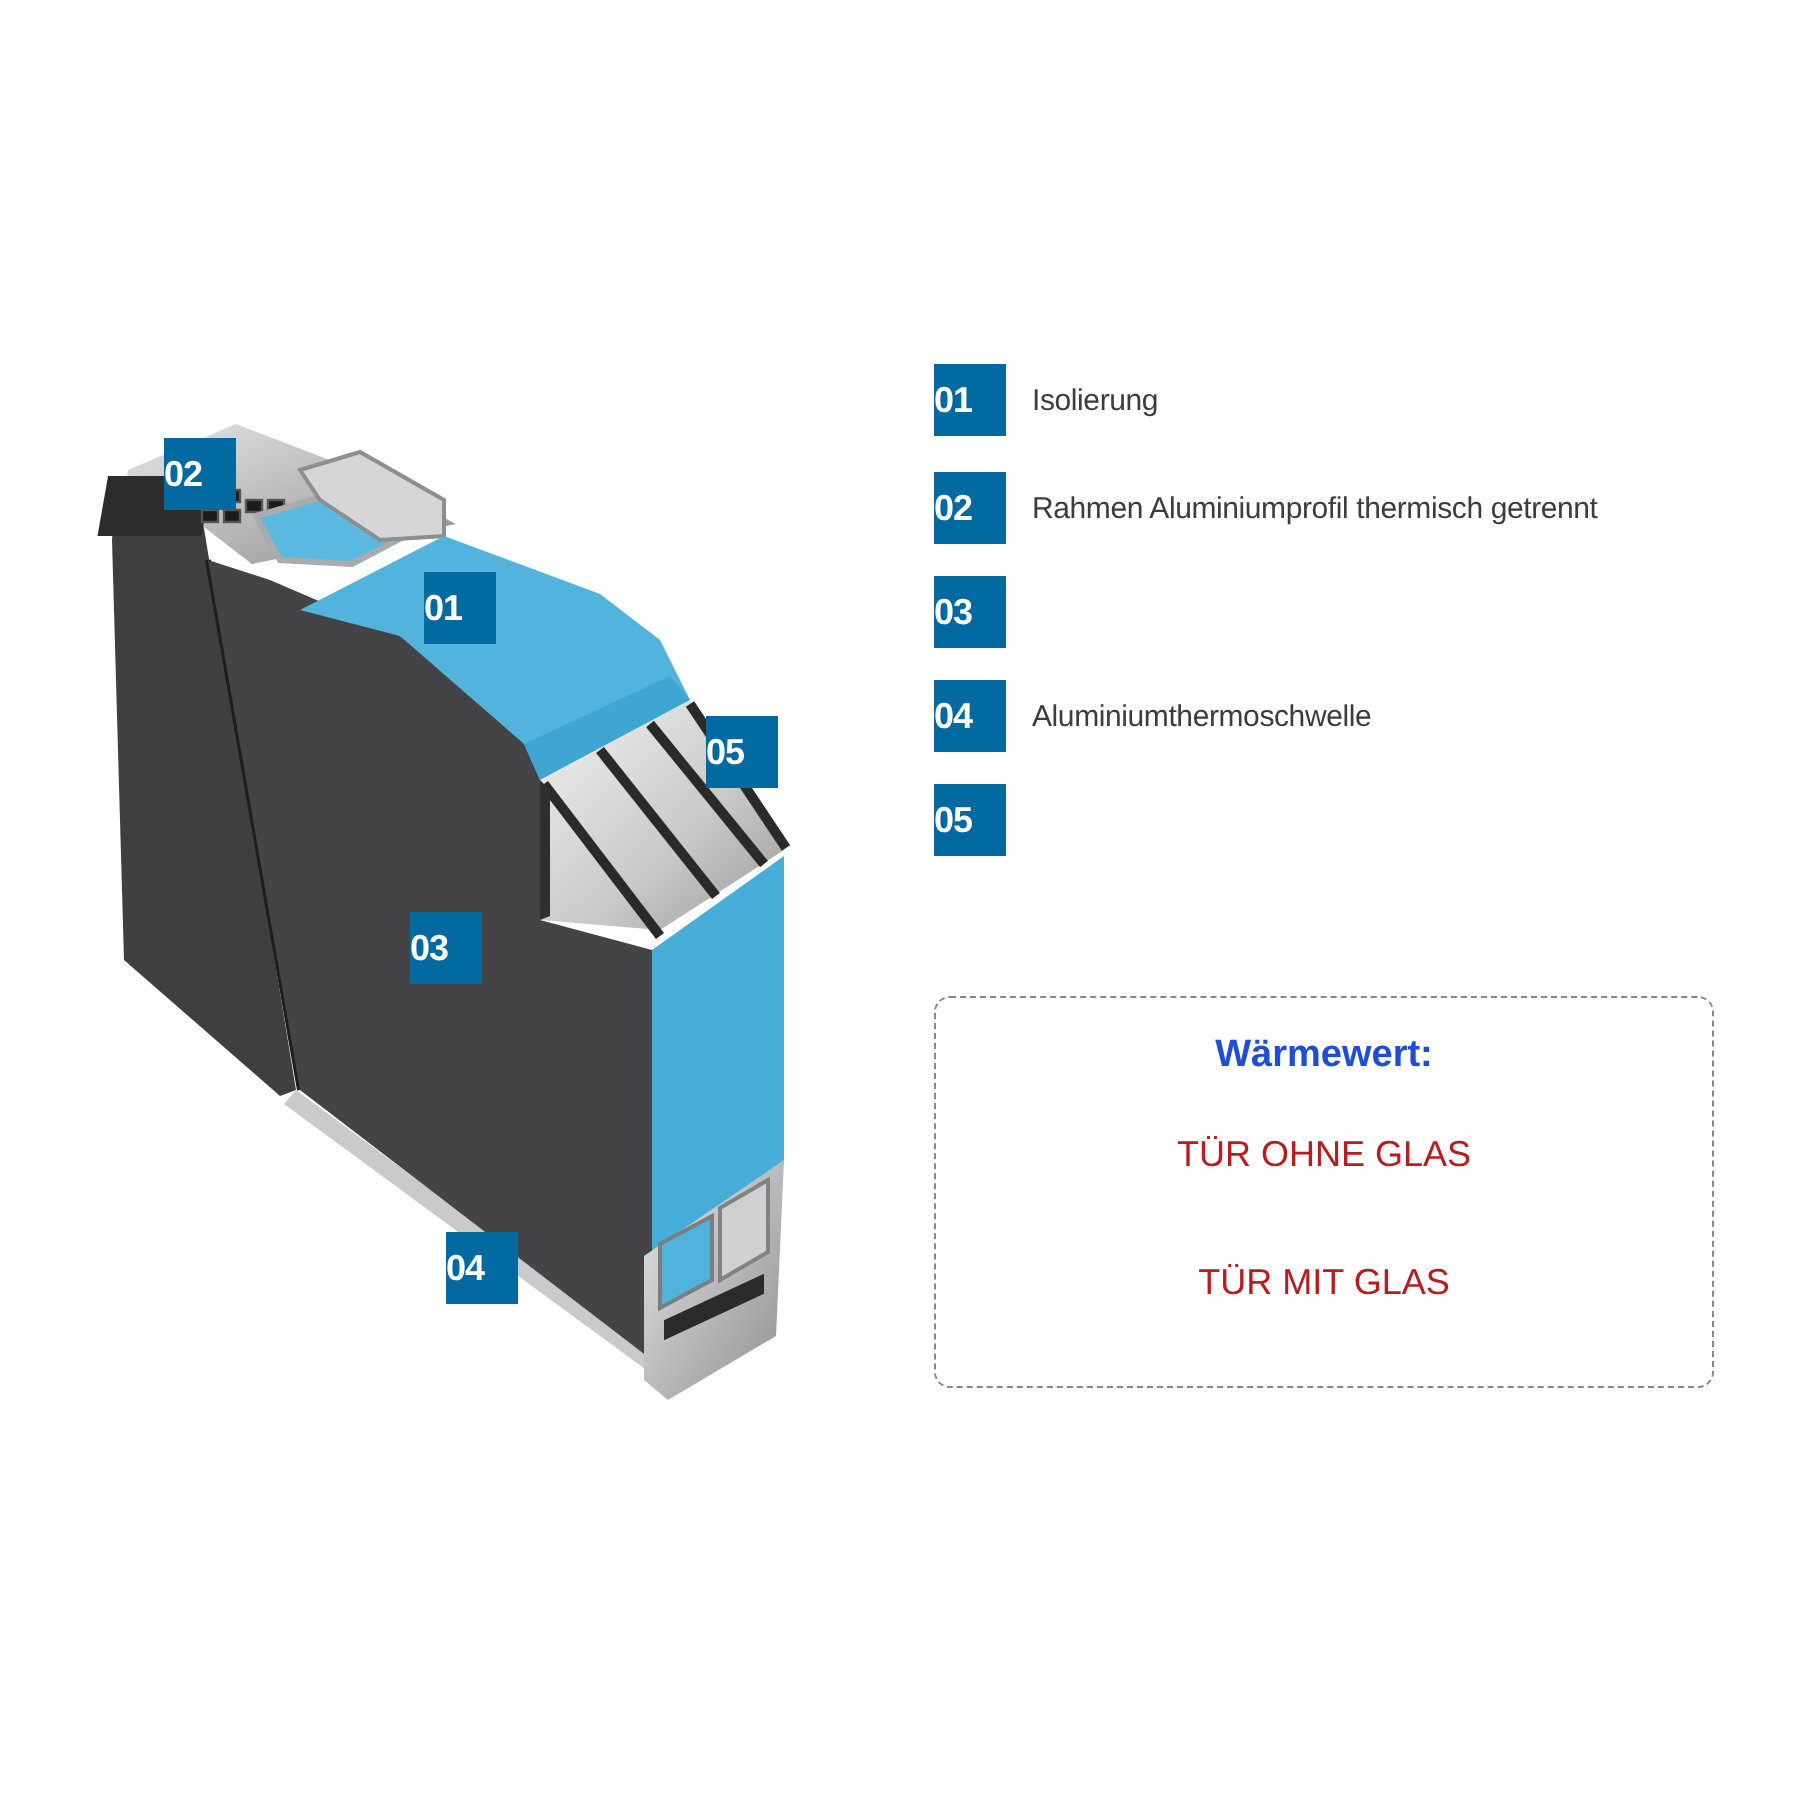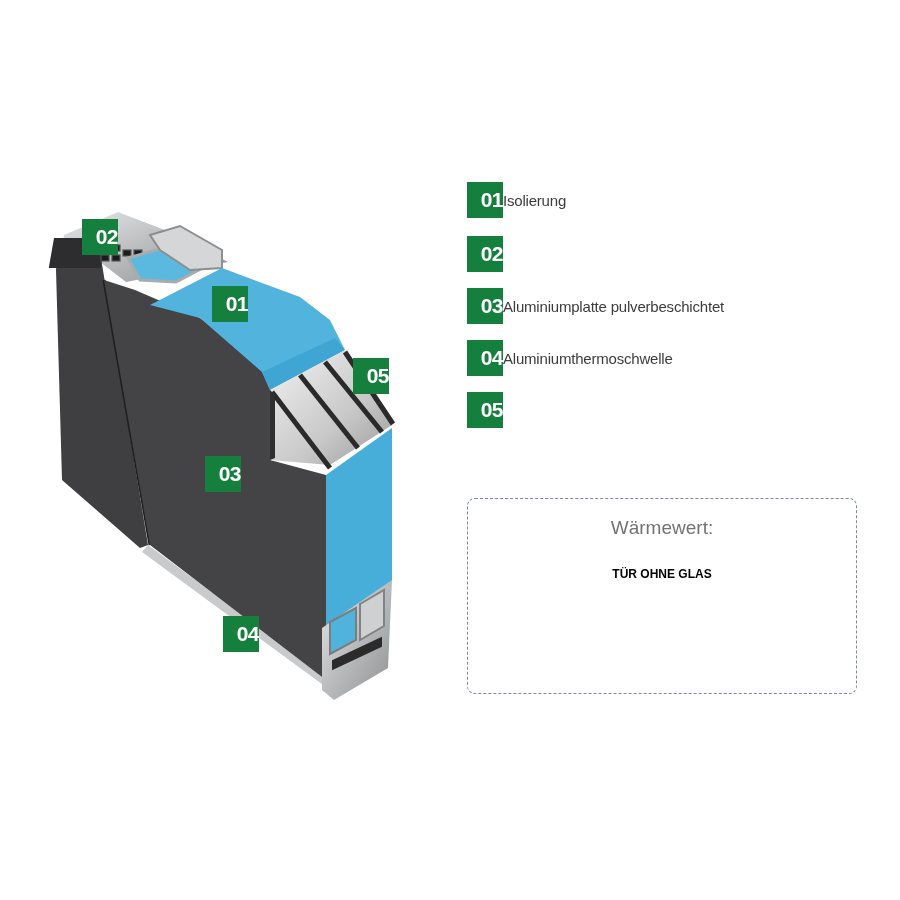--- a/index.html
+++ b/index.html
@@ -1,34 +1,34 @@
 <!DOCTYPE html>
 <html><head>
 <meta charset="utf-8">
 <style>
   html, body { margin: 0; padding: 0; background: #ffffff; }
   body { width: 900px; height: 900px; position: relative; overflow: hidden;
          font-family: "Liberation Sans", "DejaVu Sans", sans-serif; }
   .illustration { position: absolute; left: 0; top: 0; width: 460px; height: 900px; }
   .illustration svg { position: absolute; left: 0; top: 0; }
-  .badge { position: absolute; width: 36px; height: 36px; background: #15803d;
-           color: #ffffff; font-weight: bold; font-size: 21px; line-height: 36px;
-           text-align: right; letter-spacing: -0.5px;
+  .badge { position: absolute; width: 36px; height: 36px; background: #0369a1;
+           color: #ffffff; font-weight: bold; font-size: 18px; line-height: 36px;
+           text-align: left; letter-spacing: -0.5px;
            font-family: "Liberation Sans", "DejaVu Sans", sans-serif; }
   .legend { position: absolute; left: 467px; top: 182px; width: 420px; }
   .legend-item { position: absolute; left: 0; height: 36px; display: flex; align-items: center; }
   .legend-item .badge { position: static; flex: 0 0 auto; }
-  .legend-label { color: #3c3c3c; font-size: 15px; letter-spacing: -0.2px;
+  .legend-label { margin-left: 13px; color: #3c3c3c; font-size: 15px; letter-spacing: -0.2px;
                   font-family: "Liberation Sans", "DejaVu Sans", sans-serif; white-space: nowrap; }
   .thermal-box { position: absolute; left: 467px; top: 498px; width: 390px; height: 196px;
                  border: 1.5px dashed #7d86a3; border-radius: 8px; box-sizing: border-box;
                  text-align: center; }
-  .thermal-title { position: absolute; left: 0; right: 0; top: 18px; color: #737373;
-                   font-weight: normal; font-size: 19px; }
-  .variant-title { position: absolute; left: 0; right: 0; color: #000000; font-weight: bold; font-size: 12px; }
+  .thermal-title { position: absolute; left: 0; right: 0; top: 18px; color: #1d4ed8;
+                   font-weight: bold; font-size: 19px; }
+  .variant-title { position: absolute; left: 0; right: 0; color: #b91c1c; font-weight: normal; font-size: 18px; }
   .variant-value { position: absolute; left: 0; right: 0; color: #3c3c3c; font-size: 16px; }
 </style>
 </head>
 <body>
 
 <div class="illustration">
   <svg width="460" height="900" viewBox="0 0 460 900">
     <defs>
       <linearGradient id="alu" x1="0" y1="0" x2="1" y2="1">
         <stop offset="0" stop-color="#e6e7e8"></stop>
@@ -89,30 +89,31 @@
   <div class="badge" style="left:353px;top:358px">05</div>
 </div>
 
 <div class="legend">
   <div class="legend-item" style="top:0px">
     <div class="badge">01</div>
     <span class="legend-label">Isolierung</span>
   </div>
   <div class="legend-item" style="top:54px">
     <div class="badge">02</div>
+    <span class="legend-label">Rahmen Aluminiumprofil thermisch getrennt</span>
   </div>
   <div class="legend-item" style="top:106px">
     <div class="badge">03</div>
-    <span class="legend-label">Aluminiumplatte pulverbeschichtet</span>
   </div>
   <div class="legend-item" style="top:158px">
     <div class="badge">04</div>
     <span class="legend-label">Aluminiumthermoschwelle</span>
   </div>
   <div class="legend-item" style="top:210px">
     <div class="badge">05</div>
   </div>
 </div>
 
 <div class="thermal-box">
   <div class="thermal-title">Wärmewert:</div>
   <div class="variant-title" style="top:68px">TÜR OHNE GLAS</div>
+  <div class="variant-title" style="top:132px">TÜR MIT GLAS</div>
 </div>
 
 </body></html>

